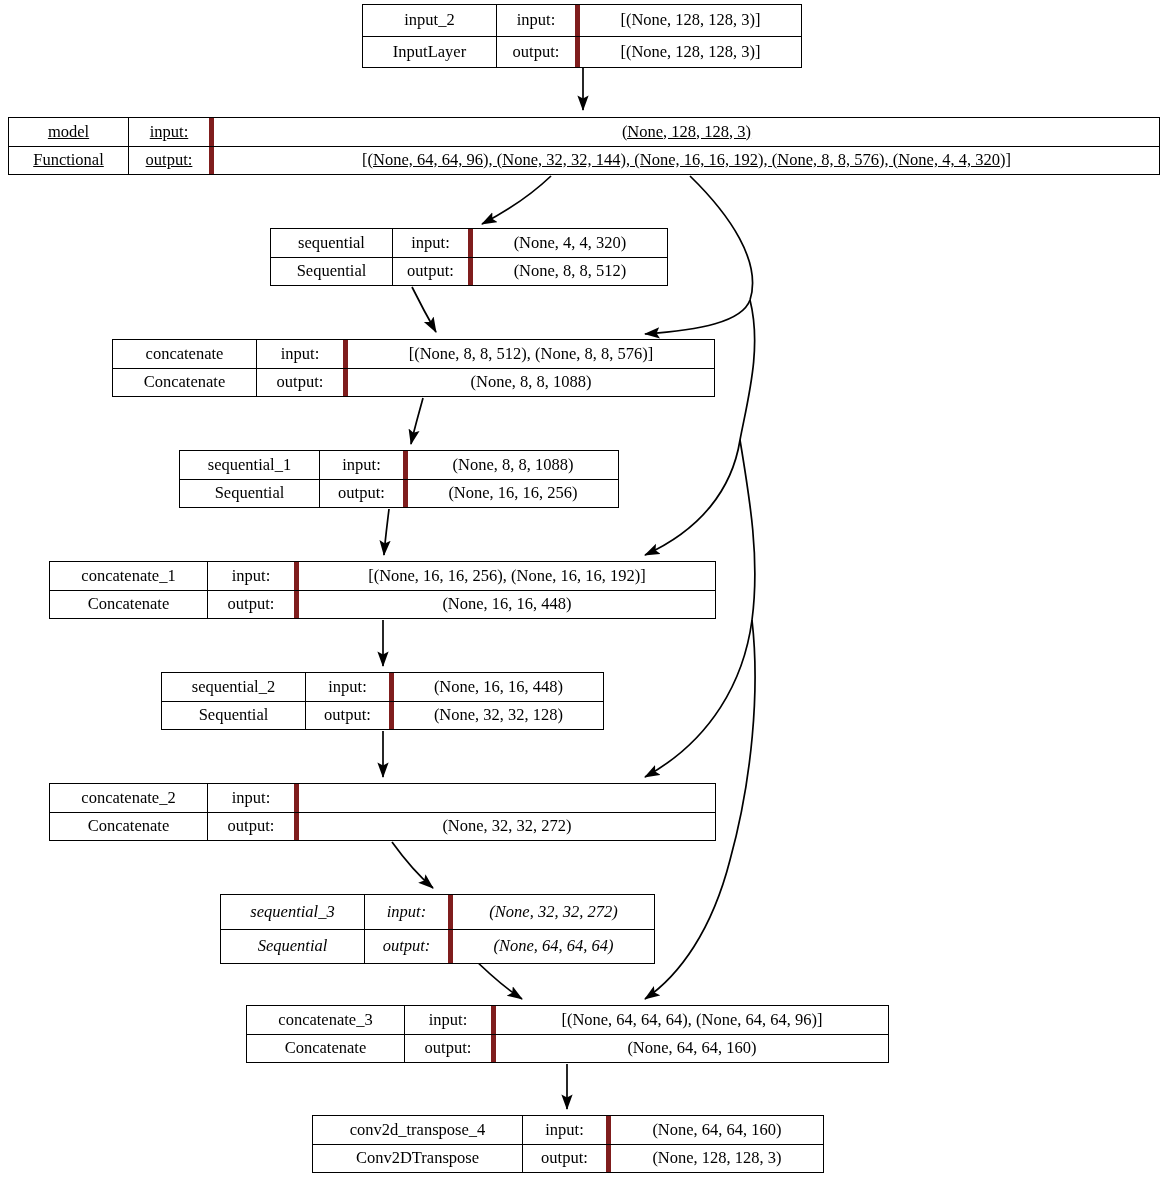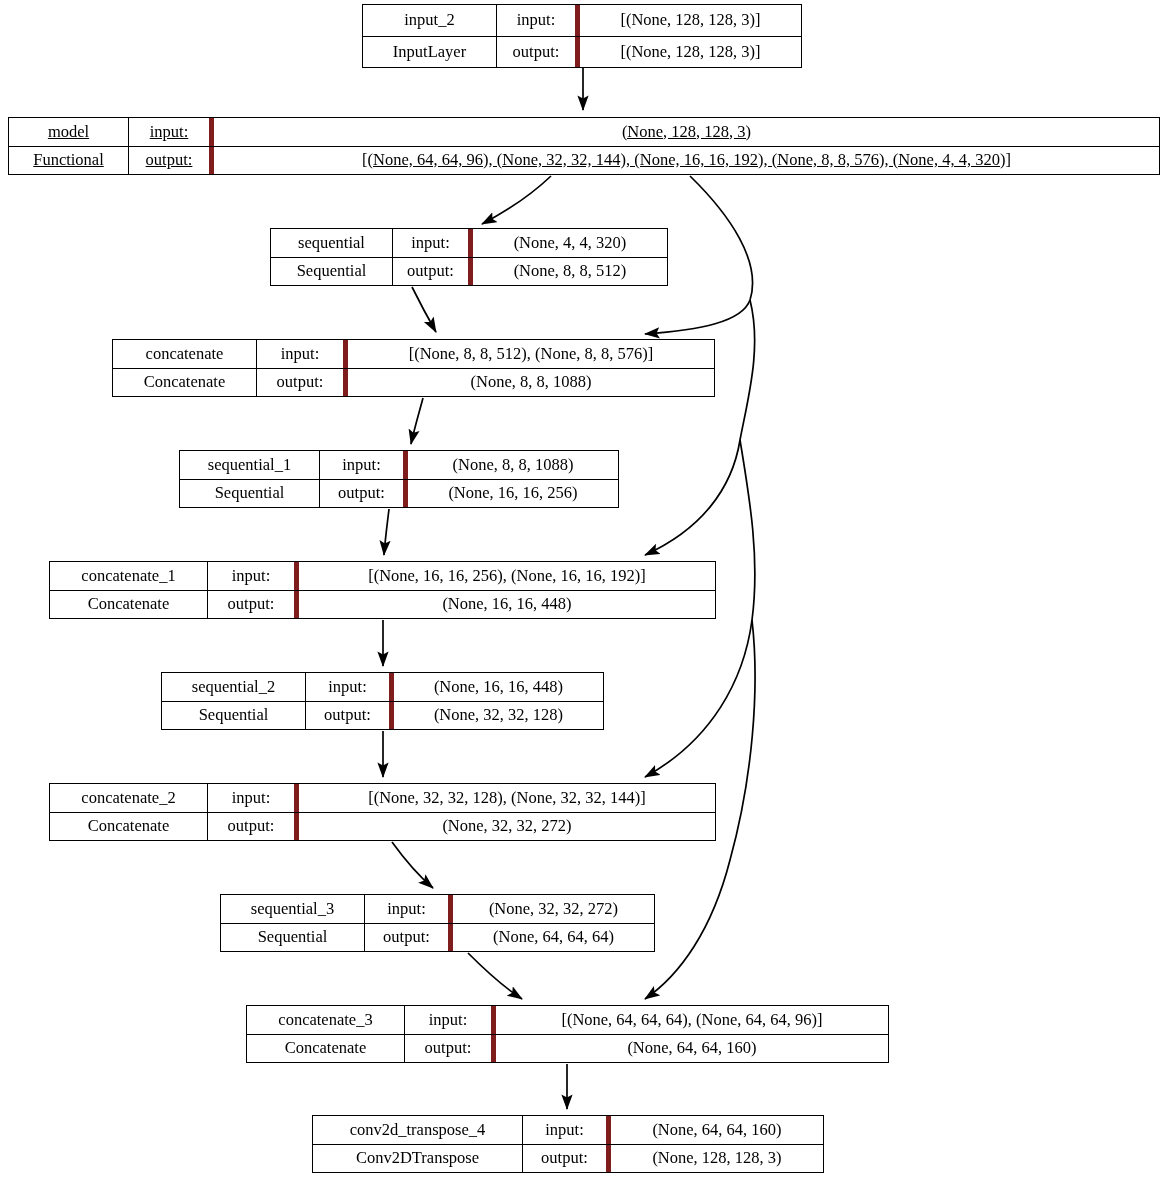--- a/index.html
+++ b/index.html
@@ -174,29 +174,28 @@
         <div class="node-row row-bottom">
           <div class="cell cell-name" style="width: 144px; flex: 0 0 144px;">Sequential</div>
           <div class="cell cell-io" style="width: 88px; flex: 0 0 88px;">output:</div>
           <div class="cell cell-shape">(None, 32, 32, 128)</div>
         </div>
       </div>
       <div class="node" style="left: 49px; top: 783px; width: 667px; height: 58px;">
         <div class="node-row row-top">
           <div class="cell cell-name" style="width: 158px; flex: 0 0 158px;">concatenate_2</div>
           <div class="cell cell-io" style="width: 91px; flex: 0 0 91px;">input:</div>
-          <div class="cell cell-shape">[(None, 32, 32, 128), (None, 32, 32, 144)]</div>
         </div>
         <div class="node-row row-bottom">
           <div class="cell cell-name" style="width: 158px; flex: 0 0 158px;">Concatenate</div>
           <div class="cell cell-io" style="width: 91px; flex: 0 0 91px;">output:</div>
           <div class="cell cell-shape">(None, 32, 32, 272)</div>
         </div>
       </div>
-      <div class="node" style="left: 220px; top: 894px; width: 435px; height: 58px;">
+      <div class="node" style="left: 220px; top: 894px; width: 435px; height: 70px; font-style: italic;">
         <div class="node-row row-top">
           <div class="cell cell-name" style="width: 144px; flex: 0 0 144px;">sequential_3</div>
           <div class="cell cell-io" style="width: 88px; flex: 0 0 88px;">input:</div>
           <div class="cell cell-shape">(None, 32, 32, 272)</div>
         </div>
         <div class="node-row row-bottom">
           <div class="cell cell-name" style="width: 144px; flex: 0 0 144px;">Sequential</div>
           <div class="cell cell-io" style="width: 88px; flex: 0 0 88px;">output:</div>
           <div class="cell cell-shape">(None, 64, 64, 64)</div>
         </div>

